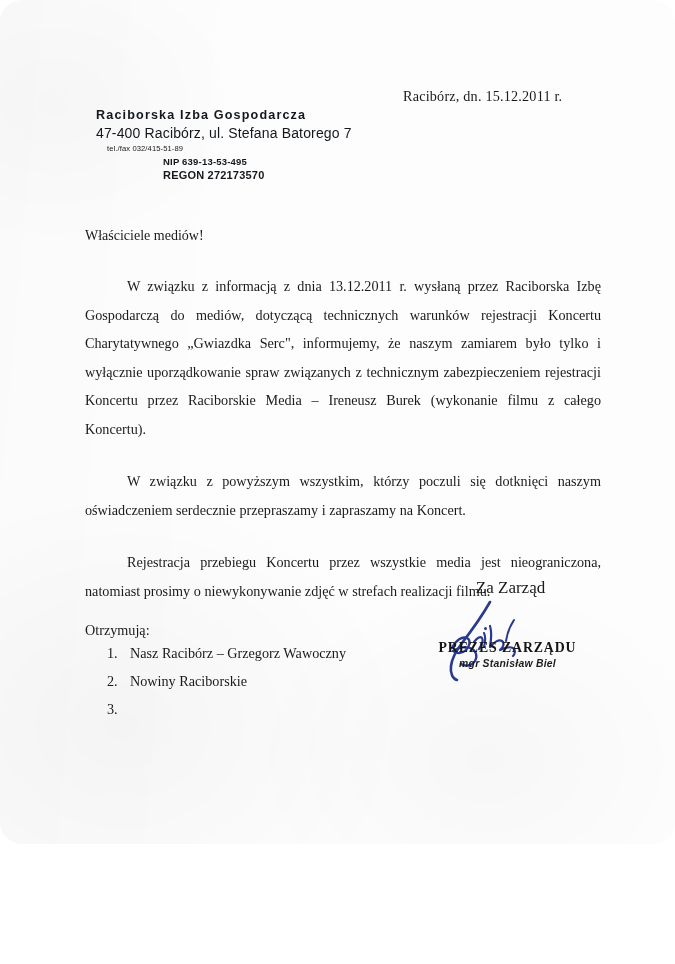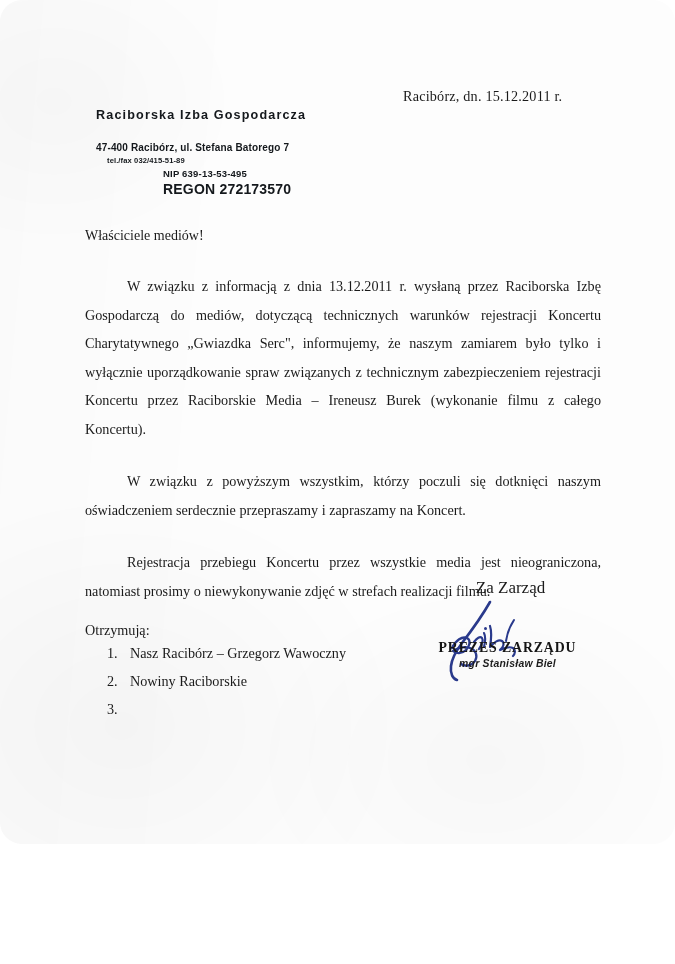--- a/index.html
+++ b/index.html
@@ -48,44 +48,44 @@
     font-family: "Liberation Sans", sans-serif;
     color: #14181c;
   }
   #letterhead .org-name {
     font-size: 12.6px;
     font-weight: bold;
     letter-spacing: 1.15px;
     white-space: nowrap;
   }
   #letterhead .org-address {
-    font-size: 10px;
-    font-weight: bold;
+    font-size: 14px;
+    font-weight: normal;
     letter-spacing: 0.15px;
-    margin-top: 20px;
+    margin-top: 3px;
     white-space: nowrap;
   }
   #letterhead .org-phone {
     font-size: 7.6px;
-    font-weight: bold;
+    font-weight: normal;
     letter-spacing: 0.1px;
     margin-top: 3px;
     margin-left: 11px;
     white-space: nowrap;
   }
   #letterhead .org-nip {
     font-size: 9.5px;
     font-weight: bold;
     letter-spacing: 0.2px;
     margin-top: 3px;
     margin-left: 67px;
     white-space: nowrap;
   }
   #letterhead .org-regon {
-    font-size: 14px;
+    font-size: 11px;
     font-weight: bold;
     letter-spacing: 0.2px;
     margin-top: 2px;
     margin-left: 67px;
     white-space: nowrap;
   }
 
   
   #body-block {
     position: absolute;

